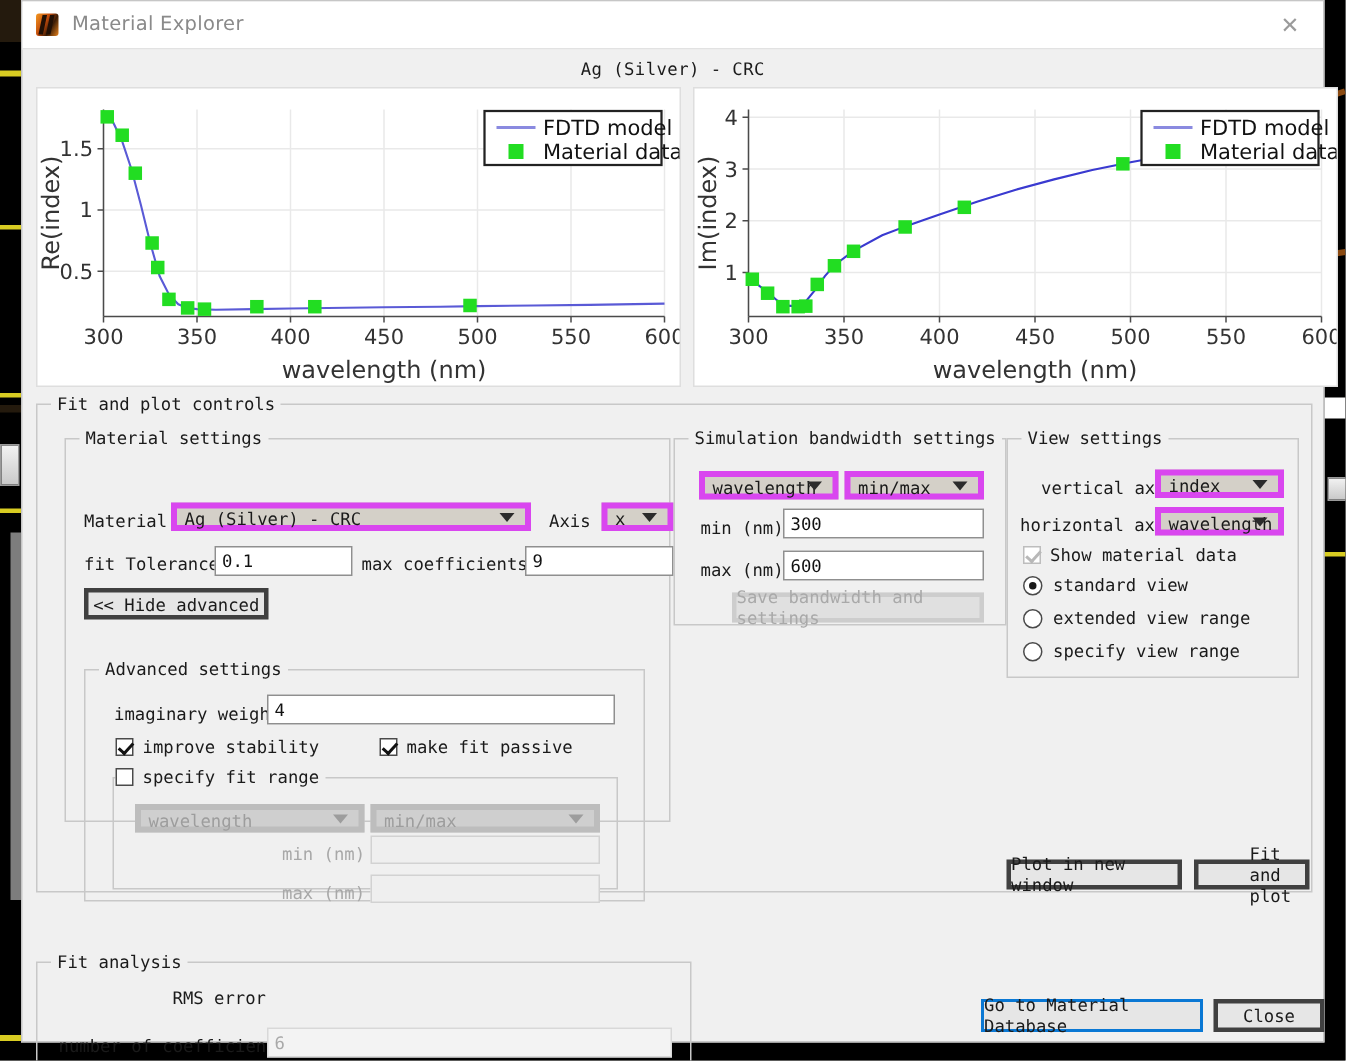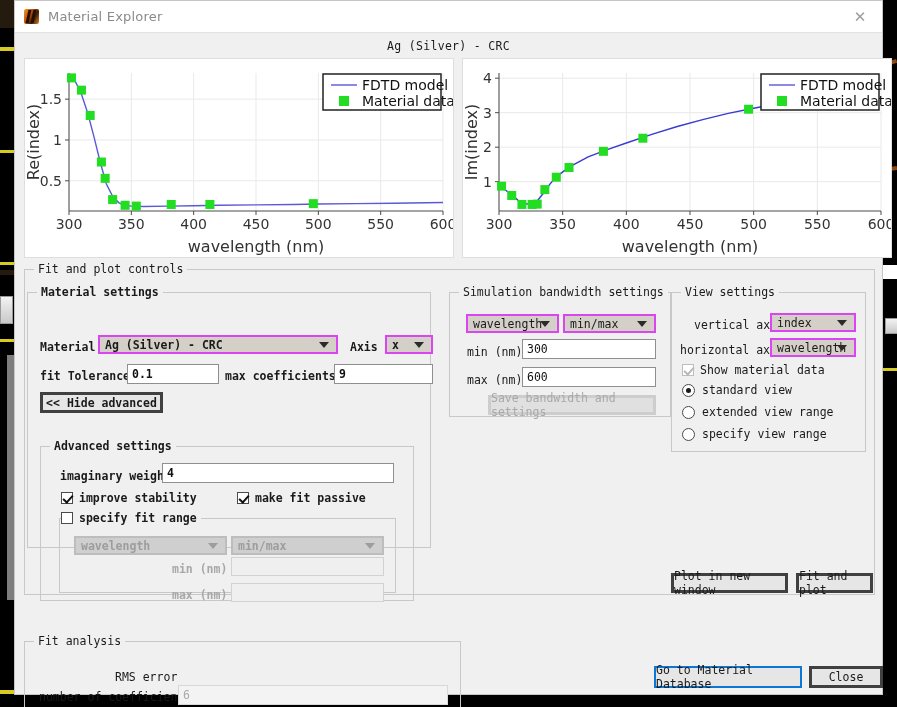--- a/index.html
+++ b/index.html
@@ -64,22 +64,22 @@
   .group > .gtitle{
     position:absolute;top:-8px;left:9px;background:#f0f0f0;
     padding:0 4px;font-size:11.5px;color:#1a1a1a;white-space:nowrap;
   }
   .lbl{font-size:11.5px;color:#1a1a1a;white-space:nowrap;position:absolute;}
   .lbl.dis{color:#a8a8a8;}
 
   
   .combo{
     position:absolute;box-sizing:border-box;background:#d4d0c8;
-    border:2px solid #d946ef;font-size:11.5px;color:#1a1a1a;
-    display:flex;align-items:center;padding-left:5px;cursor:pointer;
+    border:4px solid #d946ef;font-size:11.5px;color:#1a1a1a;
+    display:flex;padding-left:5px;cursor:pointer;
   }
   .combo .arrow{
     position:absolute;right:7px;top:50%;transform:translateY(-50%);
     width:0;height:0;border-left:5px solid transparent;border-right:5px solid transparent;
     border-top:6px solid #2b2b2b;
   }
   .combo.dis{background:#cfcfcf;color:#9d9d9d;border-color:#bdbdbd;}
   .combo.dis .arrow{border-top-color:#9d9d9d;}
 
   .field{
@@ -268,21 +268,21 @@
           <text x="337" y="31" font-size="14" fill="#111" font-family="DejaVu Sans, sans-serif">FDTD model</text>
           <rect x="314" y="37" width="10" height="10" fill="#22dd22"></rect>
           <text x="337" y="47" font-size="14" fill="#111" font-family="DejaVu Sans, sans-serif">Material data</text>
         </svg>
     </div>
   </div>
 
   <div class="group" style="left:9px;top:268px;width:851px;height:326px;">
     <div class="gtitle">Fit and plot controls</div>
 
-    <div class="group" style="left:2px;top:22px;width:404px;height:256px;font-weight:bold;">
+    <div class="group" style="left:18px;top:22px;width:404px;height:256px;">
       <div class="gtitle">Material settings</div>
 
       <div class="lbl" style="left:12px;top:47px;">Material</div>
       <div class="combo" style="left:70px;top:42px;width:240px;height:19px;">
         <span>Ag (Silver) - CRC</span>
         <i class="arrow"></i>
       </div>
       <div class="lbl" style="left:322px;top:47px;">Axis</div>
       <div class="combo" style="left:357px;top:42px;width:48px;height:19px;">
         <span>x</span>
@@ -401,28 +401,28 @@
       </div>
       <div class="radio" style="left:10px;top:134px;">
         <span class="dot"></span>
         <span class="t">specify view range</span>
       </div>
     </div>
 
     <div class="btn" style="left:646px;top:303px;width:117px;height:20px;">
       <span>Plot in new window</span>
     </div>
-    <div class="btn" style="left:771px;top:303px;width:77px;height:20px;">
+    <div class="btn" style="left:771px;top:303px;width:77px;height:20px;padding-left:34px;">
       <span>Fit and plot</span>
     </div>
   </div>
 
   <div class="group" style="left:9px;top:608px;width:437px;height:72px;margin-top:32px;">
     <div class="gtitle">Fit analysis</div>
-    <div class="lbl" style="left:90px;top:28px;">RMS error</div>
+    <div class="lbl" style="left:90px;top:16px;">RMS error</div>
     <div class="lbl" style="left:14px;top:48px;">number of coefficients</div>
     <div class="field ro" style="left:153px;top:43px;width:270px;height:20px;">
       <span>6</span>
     </div>
   </div>
 
   <div class="btn focus" style="left:639px;top:665px;width:148px;height:22px;">
     <span>Go to Material Database</span>
   </div>
   <div class="btn" style="left:794px;top:665px;width:74px;height:22px;">

